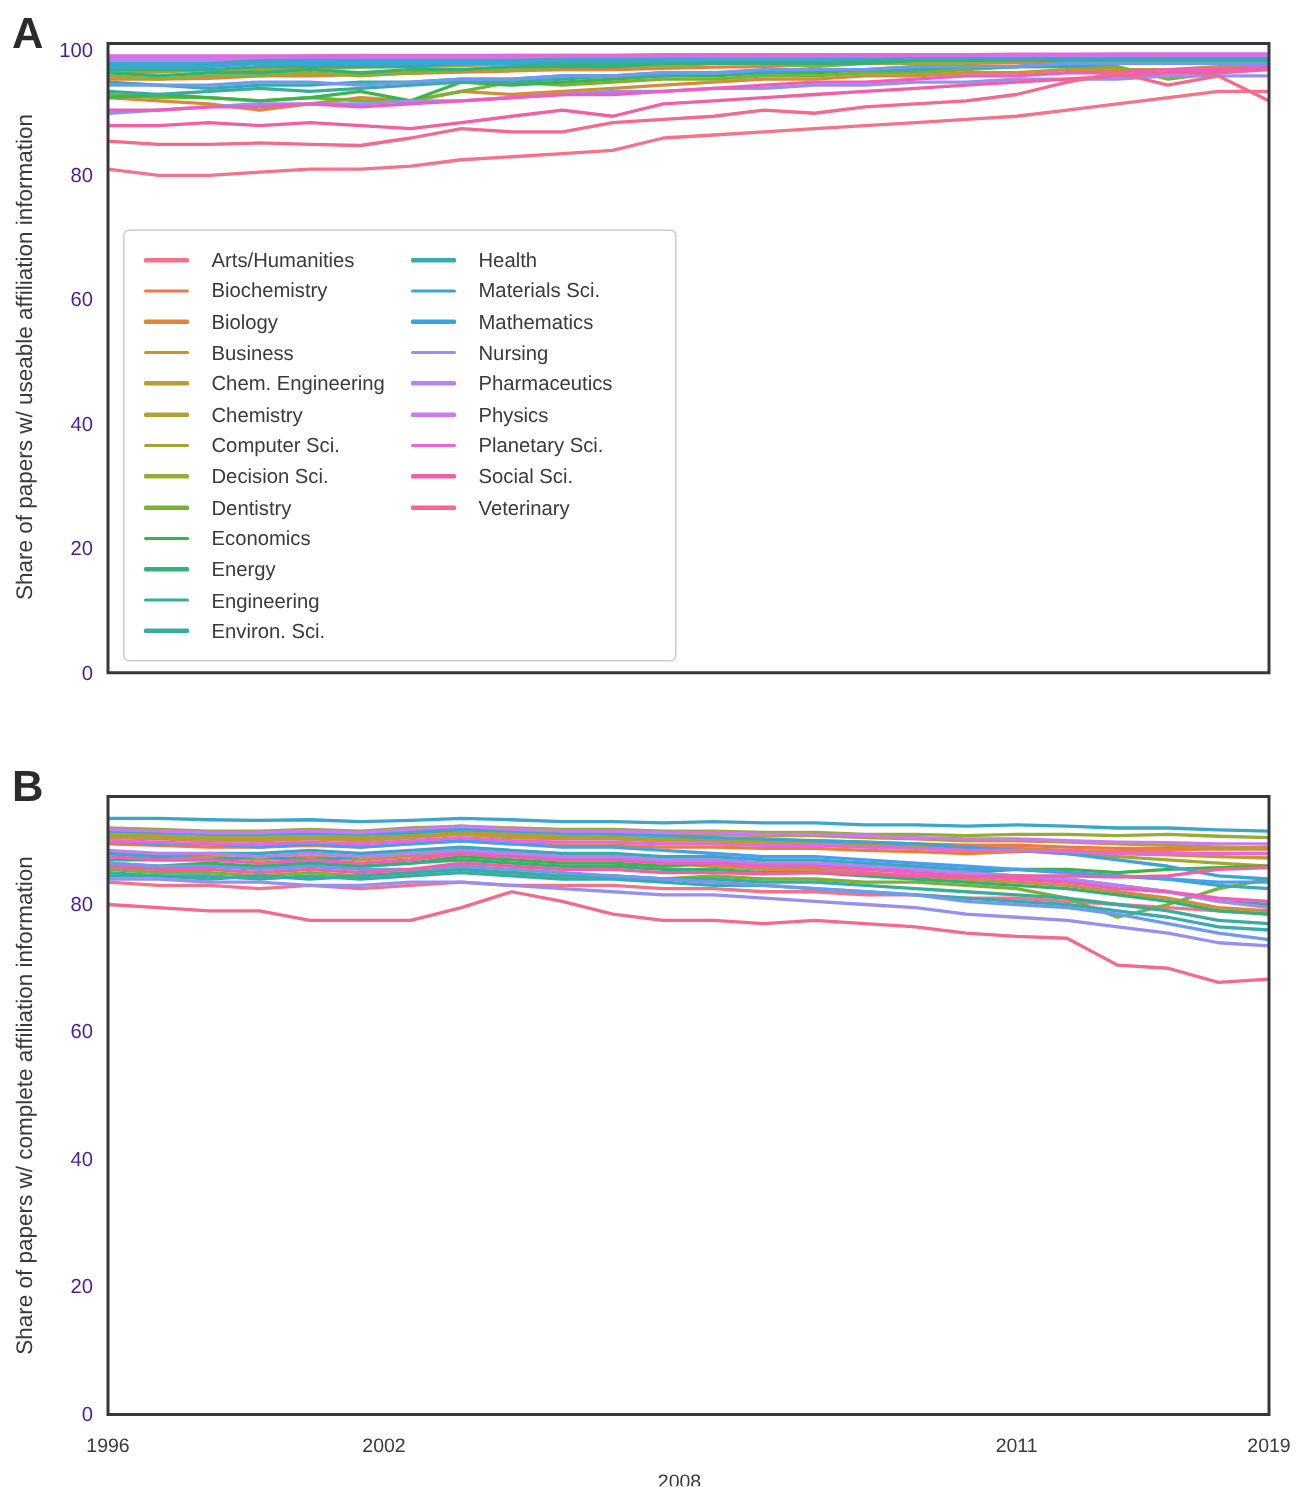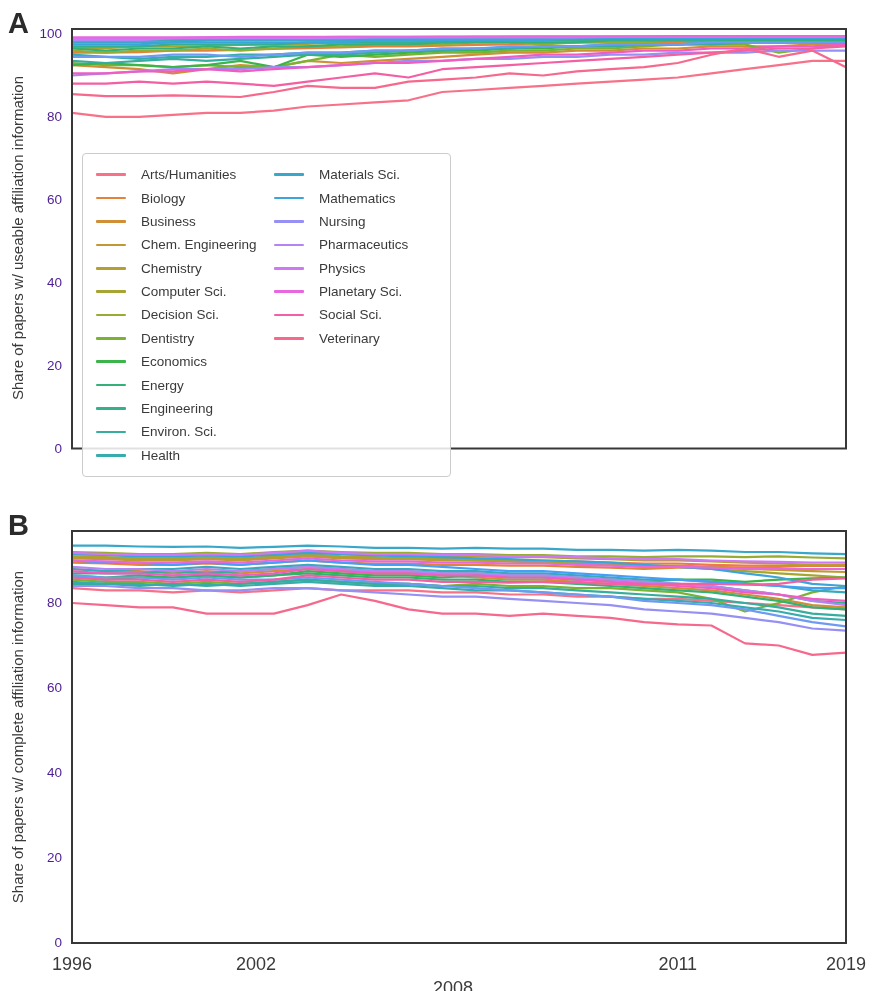--- a/index.html
+++ b/index.html
@@ -36,28 +36,28 @@
     left:0;width:62px;
     text-align:right;
     font-size:13.5px;
     line-height:16px;
     color:#4c1d95;
   }
   .xtick{
     position:absolute;
     top:956px;
     transform:translateX(-50%);
-    font-size:18px;
+    font-size:13px;
     line-height:16px;
     color:#3a3a3a;
   }
   .legend{
     position:absolute;
     left:82px;top:153px;
-    width:369px;height:324px;
+    width:369px;height:288px;
     box-sizing:border-box;
     background:rgba(255,255,255,0.85);
     border:1px solid #cccccc;
     border-radius:4px;
     padding:9px 6px 9px 13px;
     display:grid;
     grid-auto-flow:column;
     grid-template-rows:repeat(13,1fr);
     grid-template-columns:repeat(2,1fr);
     column-gap:8px;
@@ -158,20 +158,24 @@
 
   <div class="ylabel a">Share of papers w/ useable affiliation information</div>
   <div class="ylabel b">Share of papers w/ complete affiliation information</div>
 
   <div class="legend" id="legend">
       <div class="legend-item">
         <span class="legend-swatch" style="background: rgb(247, 113, 137);"></span>
         <span class="legend-label">Arts/Humanities</span>
       </div>
       <div class="legend-item">
+        <span class="legend-swatch" style="background: rgb(243, 117, 78);"></span>
+        <span class="legend-label">Biochemistry</span>
+      </div>
+      <div class="legend-item">
         <span class="legend-swatch" style="background: rgb(228, 129, 59);"></span>
         <span class="legend-label">Biology</span>
       </div>
       <div class="legend-item">
         <span class="legend-swatch" style="background: rgb(208, 142, 53);"></span>
         <span class="legend-label">Business</span>
       </div>
       <div class="legend-item">
         <span class="legend-swatch" style="background: rgb(194, 152, 52);"></span>
         <span class="legend-label">Chem. Engineering</span>

